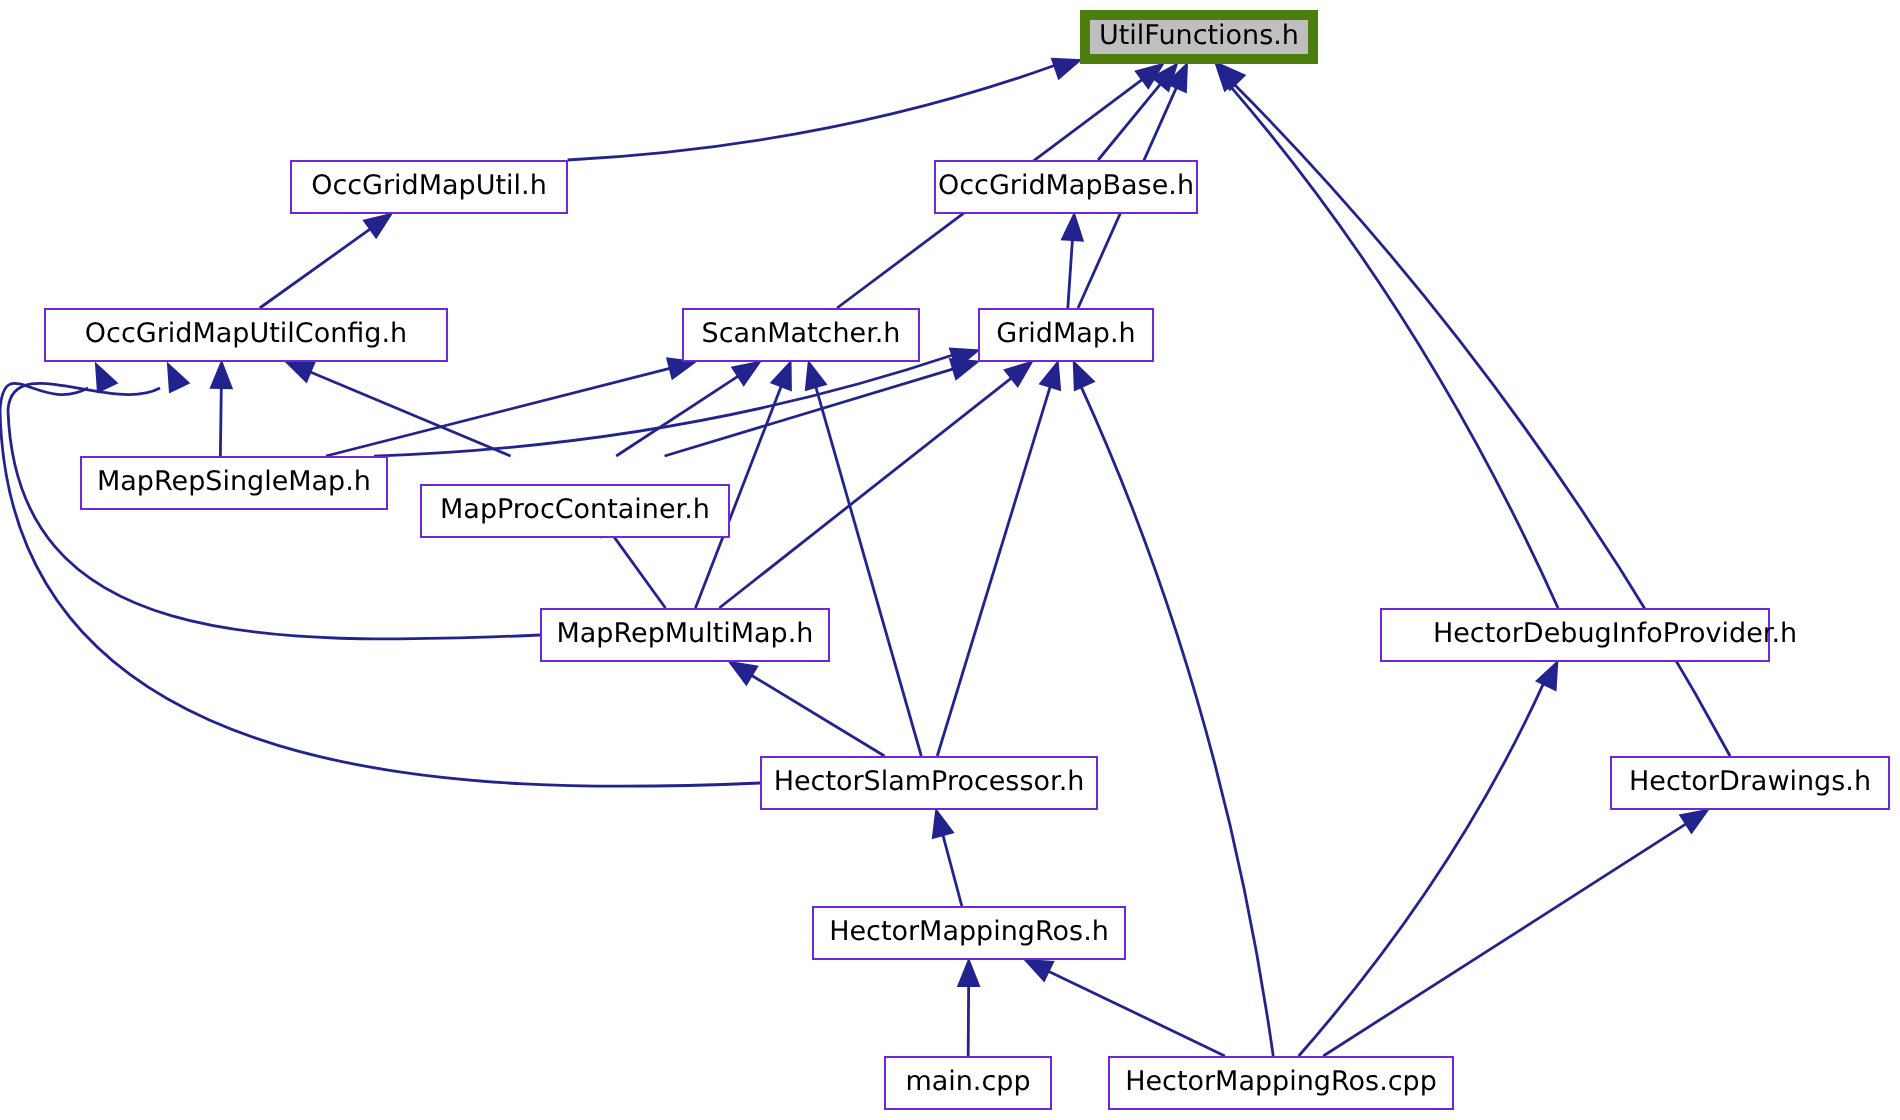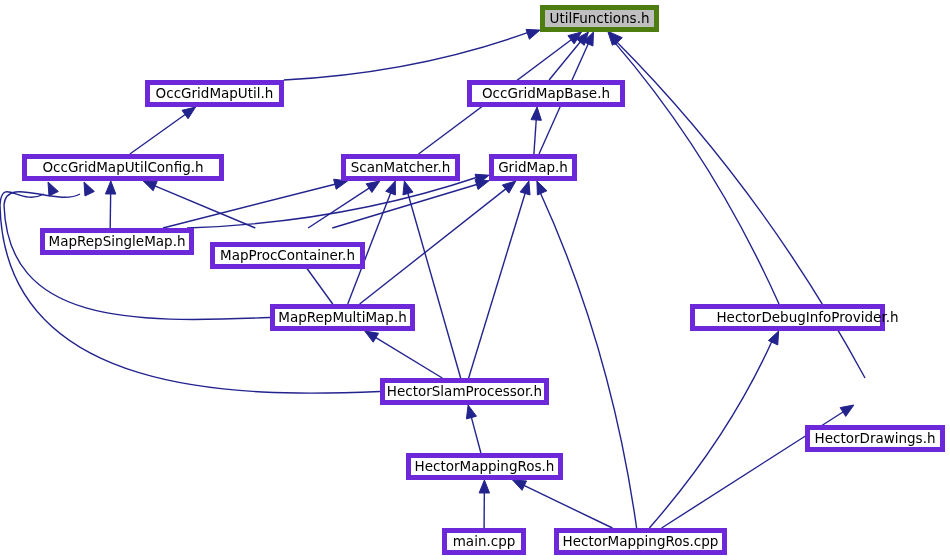--- a/index.html
+++ b/index.html
@@ -7,21 +7,21 @@
     position:relative;
     width:950px;height:560px;
     background:#ffffff;
     font-family:"DejaVu Sans","Liberation Sans",sans-serif;
     overflow:hidden;
   }
   #edges{position:absolute;left:0;top:0;width:950px;height:560px;}
   .node{
     position:absolute;
     box-sizing:border-box;
-    border:5px solid #6d28d9;
+    border:1px solid #6d28d9;
     background:#ffffff;
     color:#000000;
     font-size:13.5px;
     line-height:1;
     display:flex;
     align-items:center;
     justify-content:center;
     white-space:nowrap;
     z-index:5;
   }
@@ -92,21 +92,21 @@
       <polygon points="484.41,480.00 489.52,493.03 479.12,492.97" fill="#23238e" stroke="#23238e" stroke-width="1"></polygon>
       <path d="M 612.42 528.00 Q 562.50 504.00 523.40 485.20" fill="none" stroke="#23238e" stroke-width="1.4"></path>
       <polygon points="512.58,480.00 526.55,480.95 522.04,490.32" fill="#23238e" stroke="#23238e" stroke-width="1"></polygon>
     </svg>
 <div class="node root" style="left: 540px; top: 5px; width: 119px; height: 27px;">
       <span class="node-label">UtilFunctions.h</span>
     </div>
     <div class="node" style="left: 145px; top: 80px; width: 139px; height: 27px;">
       <span class="node-label">OccGridMapUtil.h</span>
     </div>
-    <div class="node" style="left: 467px; top: 80px; width: 158px; height: 27px;">
+    <div class="node" style="left: 467px; top: 80px; width: 132px; height: 27px;">
       <span class="node-label">OccGridMapBase.h</span>
     </div>
     <div class="node" style="left: 22px; top: 154px; width: 202px; height: 27px;">
       <span class="node-label">OccGridMapUtilConfig.h</span>
     </div>
     <div class="node" style="left: 341px; top: 154px; width: 119px; height: 27px;">
       <span class="node-label">ScanMatcher.h</span>
     </div>
     <div class="node" style="left: 489px; top: 154px; width: 88px; height: 27px;">
       <span class="node-label">GridMap.h</span>
@@ -119,21 +119,21 @@
     </div>
     <div class="node" style="left: 270px; top: 304px; width: 145px; height: 27px;">
       <span class="node-label">MapRepMultiMap.h</span>
     </div>
     <div class="node" style="left: 690px; top: 304px; width: 195px; height: 27px; padding-left: 40px;">
       <span class="node-label">HectorDebugInfoProvider.h</span>
     </div>
     <div class="node" style="left: 380px; top: 378px; width: 169px; height: 27px;">
       <span class="node-label">HectorSlamProcessor.h</span>
     </div>
-    <div class="node" style="left: 805px; top: 378px; width: 140px; height: 27px; margin-top: 47px;">
+    <div class="node" style="left: 805px; top: 378px; width: 140px; height: 27px;">
       <span class="node-label">HectorDrawings.h</span>
     </div>
     <div class="node" style="left: 406px; top: 453px; width: 157px; height: 27px;">
       <span class="node-label">HectorMappingRos.h</span>
     </div>
     <div class="node" style="left: 442px; top: 528px; width: 84px; height: 27px;">
       <span class="node-label">main.cpp</span>
     </div>
     <div class="node" style="left: 554px; top: 528px; width: 173px; height: 27px;">
       <span class="node-label">HectorMappingRos.cpp</span>

